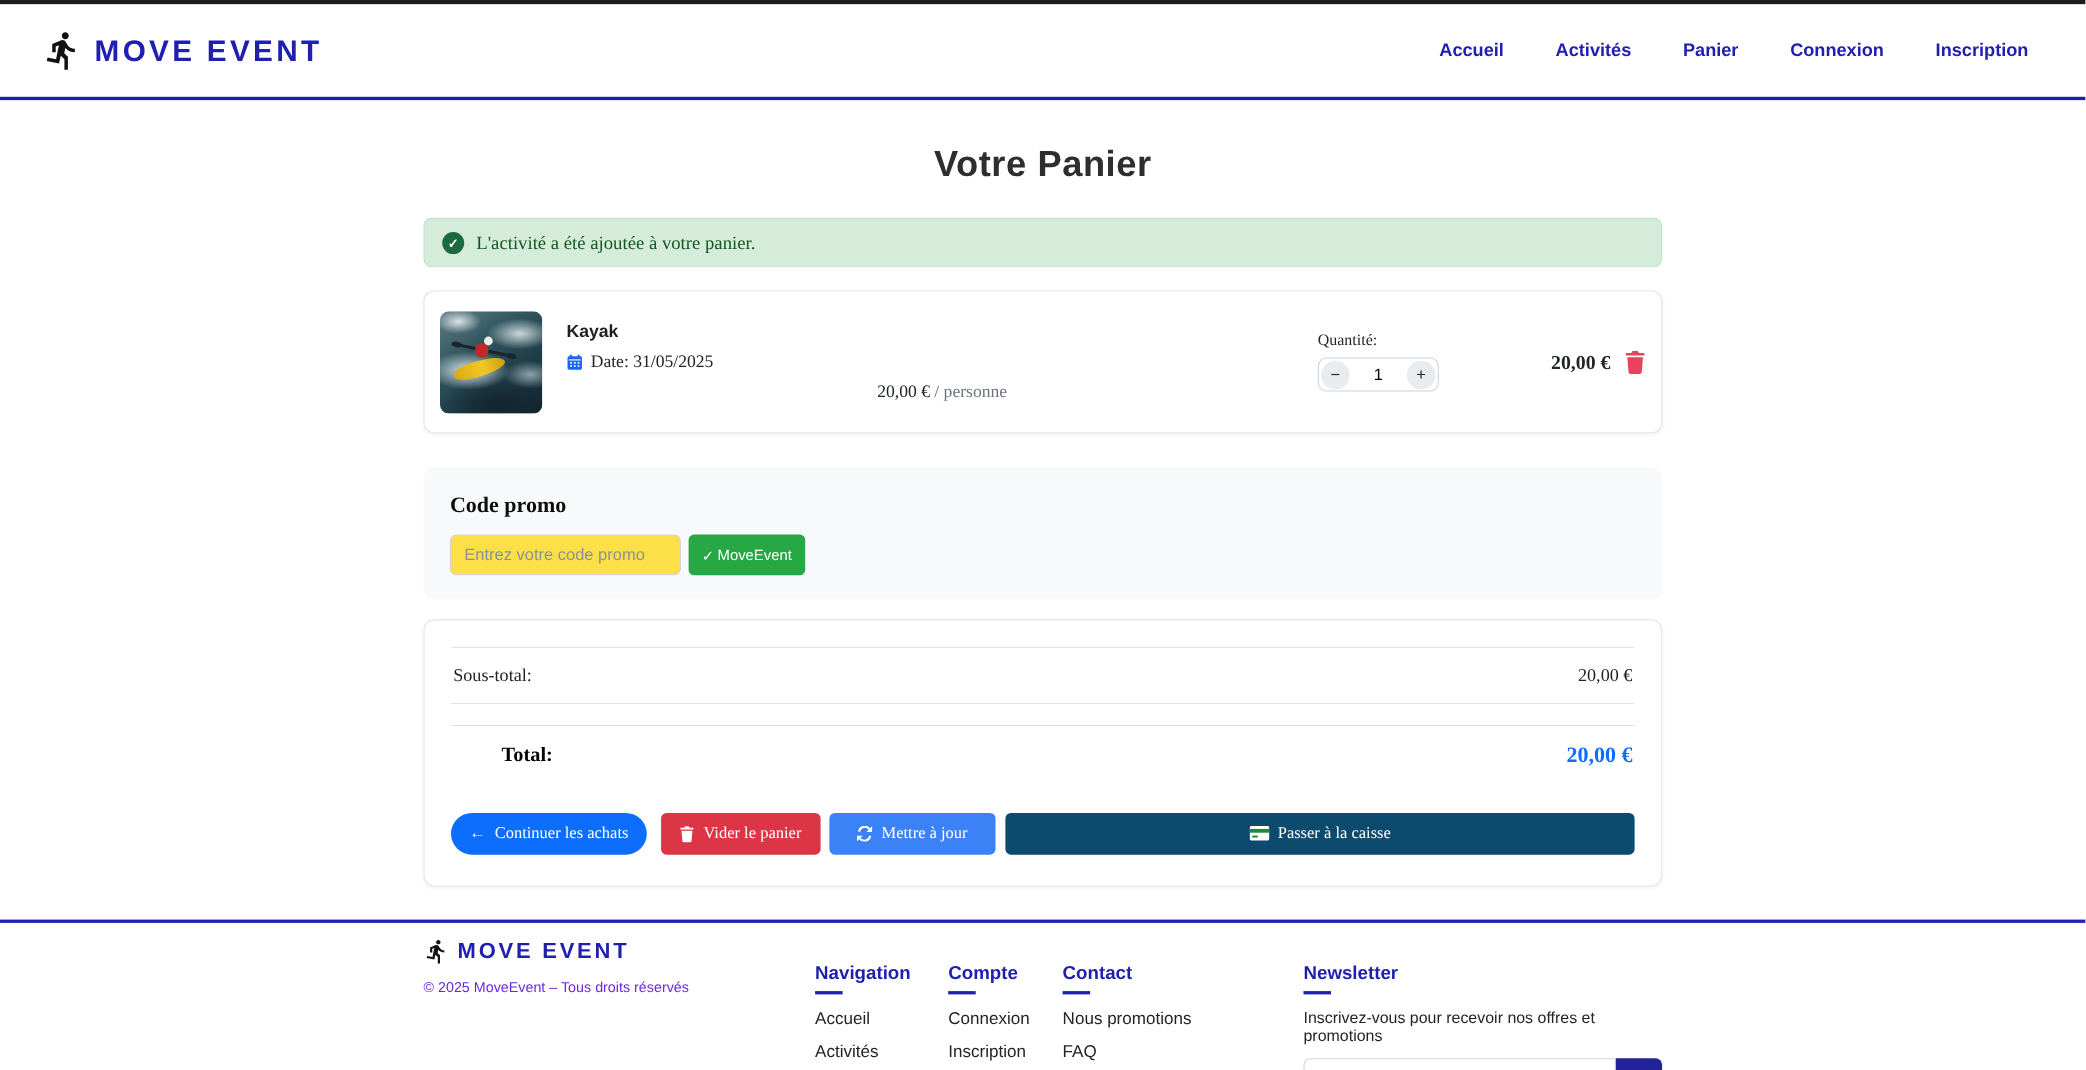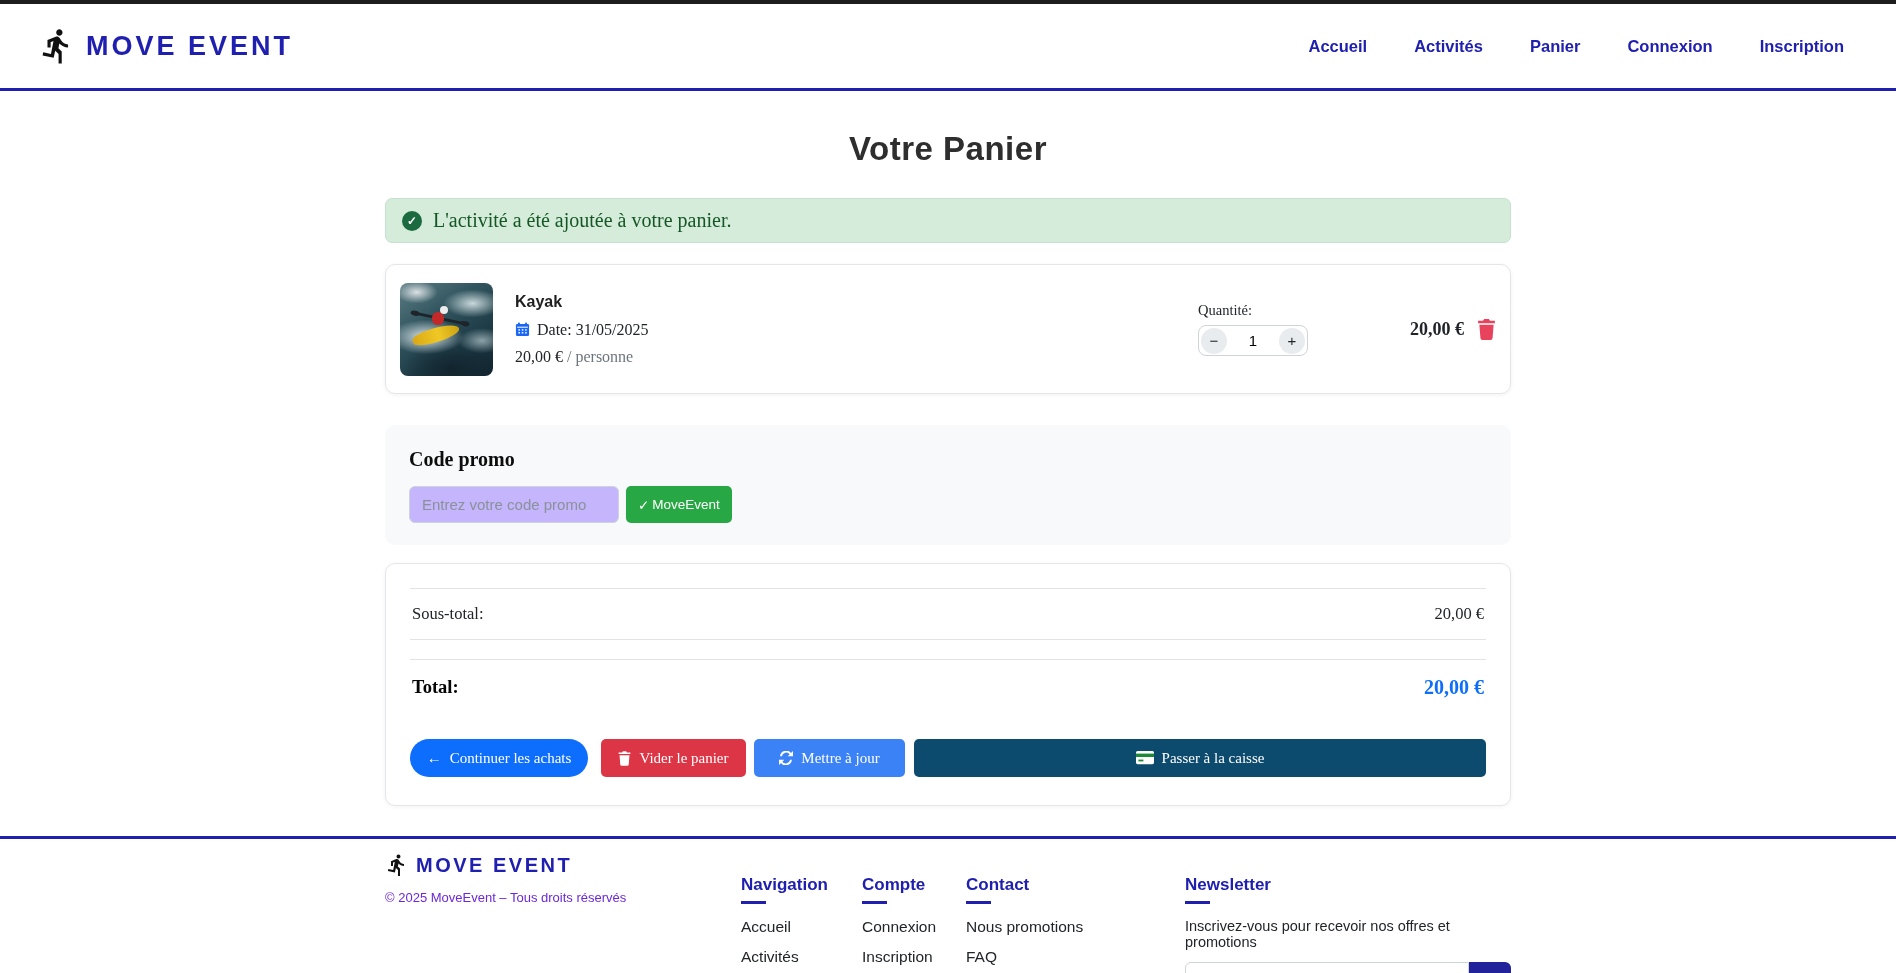--- a/index.html
+++ b/index.html
@@ -20,21 +20,21 @@
   
   .container { width:1126px; margin:0 auto; }
   .page-title { margin-top:39px; text-align:center; font-size:33px; font-weight:bold;
     color:#2e2e2e; letter-spacing:.5px; }
 
   .alert { margin-top:30px; height:45px; background:#d5ecdb; border:1px solid #c4e2cf;
     border-radius:7px; display:flex; align-items:center; gap:11px; padding:0 16px; }
   .check-circle { width:20px; height:20px; border-radius:50%; background:#1c6b40;
     color:#fff; font-size:12px; font-weight:bold; display:flex; align-items:center;
     justify-content:center; flex:0 0 auto; }
-  .alert-text { font-family:"Liberation Serif", serif; font-size:20px; color:#155724; }
+  .alert-text { font-family:"Liberation Serif", serif; font-size:17px; color:#155724; }
 
   
   .item-card { margin-top:21px; height:130px; background:#fff; border:1px solid #e4e7ea;
     border-radius:10px; box-shadow:0 1px 4px rgba(0,0,0,.06);
     display:flex; align-items:center; padding:0 14px; }
   .activity-image { width:93px; height:93px; border-radius:8px; margin-right:22px;
     position:relative; overflow:hidden; flex:0 0 auto;
     background:
       radial-gradient(ellipse 30px 16px at 18% 10%, rgba(255,255,255,.8), rgba(255,255,255,0) 70%),
       radial-gradient(ellipse 42px 20px at 78% 22%, rgba(228,240,242,.85), rgba(255,255,255,0) 70%),
@@ -53,21 +53,21 @@
   .kayak-paddler { position:absolute; left:32px; top:29px; width:12px; height:13px;
     background:#c22a2a; border-radius:45%; }
   .kayak-helmet { position:absolute; left:40px; top:23px; width:8px; height:8px;
     background:#ececec; border-radius:50%; }
 
   .item-info { flex:1; }
   .item-name { font-size:16px; font-weight:bold; color:#1f1f1f; margin-bottom:10px; }
   .item-date { display:flex; align-items:center; gap:7px; margin-bottom:9px;
     font-family:"Liberation Serif", serif; font-size:16px; color:#212529; }
   .item-date svg { width:15px; height:15px; }
-  .item-price-line { font-family:"Liberation Serif", serif; font-size:16px; color:#212529; }
+  .item-price-line { font-family:"Liberation Serif", serif; font-size:16px; color:#212529;text-align:center; }
   .item-price-line .suffix { color:#6c757d; }
 
   .item-controls { display:flex; align-items:center; }
   .qty-block { margin-right:84px; }
   .qty-label { font-family:"Liberation Serif", serif; font-size:14.5px; margin-bottom:6px; }
   .stepper { width:110px; height:31px; background:#fff; border:1px solid #ced4da;
     border-radius:8px; display:flex; align-items:center; justify-content:space-between;
     padding:0 2px; }
   .stepper button { width:26px; height:26px; border:none; border-radius:50%;
     background:#e9ecef; color:#212529; font-size:15px; line-height:1; cursor:pointer; }
@@ -79,35 +79,35 @@
     display:flex; align-items:center; }
   .trash-btn svg { width:19px; height:21px; fill:#e8425c; }
 
   
   .promo { margin-top:31px; height:120px; background:#f8f9fa; border-radius:10px;
     padding:23px 24px; }
   .promo-title { font-family:"Liberation Serif", serif; font-size:20px; font-weight:bold;
     color:#0d0d0d; margin-bottom:15px; }
   .promo-row { display:flex; align-items:center; }
   .promo-input { width:210px; height:37px; border:1px solid #ced4da; border-radius:6px;
-    padding:0 12px; font-size:15px; color:#212529; background:#c4b5fd; }
+    padding:0 12px; font-size:15px; color:#212529; background:#fde047; }
   .promo-input::placeholder { color:#8a9199; }
   .apply-btn { margin-left:7px; height:37px; background:#28a745; color:#fff; border:none;
     border-radius:5px; padding:0 12px; font-size:13.5px; display:inline-flex;
     align-items:center; gap:3px; cursor:pointer; }
 
   
   .summary-card { margin-top:18px; background:#fff; border:1px solid #e4e7ea;
     border-radius:10px; padding:24px 24px 28px; box-shadow:0 1px 4px rgba(0,0,0,.05); }
   .hr { border:none; border-top:1px solid #e3e3e3; height:0; }
   .sum-row { display:flex; justify-content:space-between; align-items:center;
     font-family:"Liberation Serif", serif; }
   .subtotal-row { padding:15px 2px; font-size:16.5px; color:#212529; }
   .hr-gap { margin-top:19px; }
-  .total-row { padding:16px 2px 0; }
+  .total-row { padding:16px 2px 0;margin-left:44px; }
   .total-label { font-size:18.5px; font-weight:bold; color:#050505; }
   .total-value { font-size:20px; font-weight:bold; color:#0d6efd; }
 
   .actions { margin-top:40px; display:flex; align-items:center; }
   .actions button { height:38px; border:none; color:#fff; cursor:pointer;
     font-family:"Liberation Serif", serif; font-size:15px; display:inline-flex;
     align-items:center; justify-content:center; gap:8px; }
   .btn-continue { width:178px; border-radius:19px; background:#0d6efd; }
   .btn-clear { width:145px; border-radius:5px; background:#dc3545; margin-left:13px; }
   .btn-clear svg { width:13px; height:15px; fill:#fff; }

